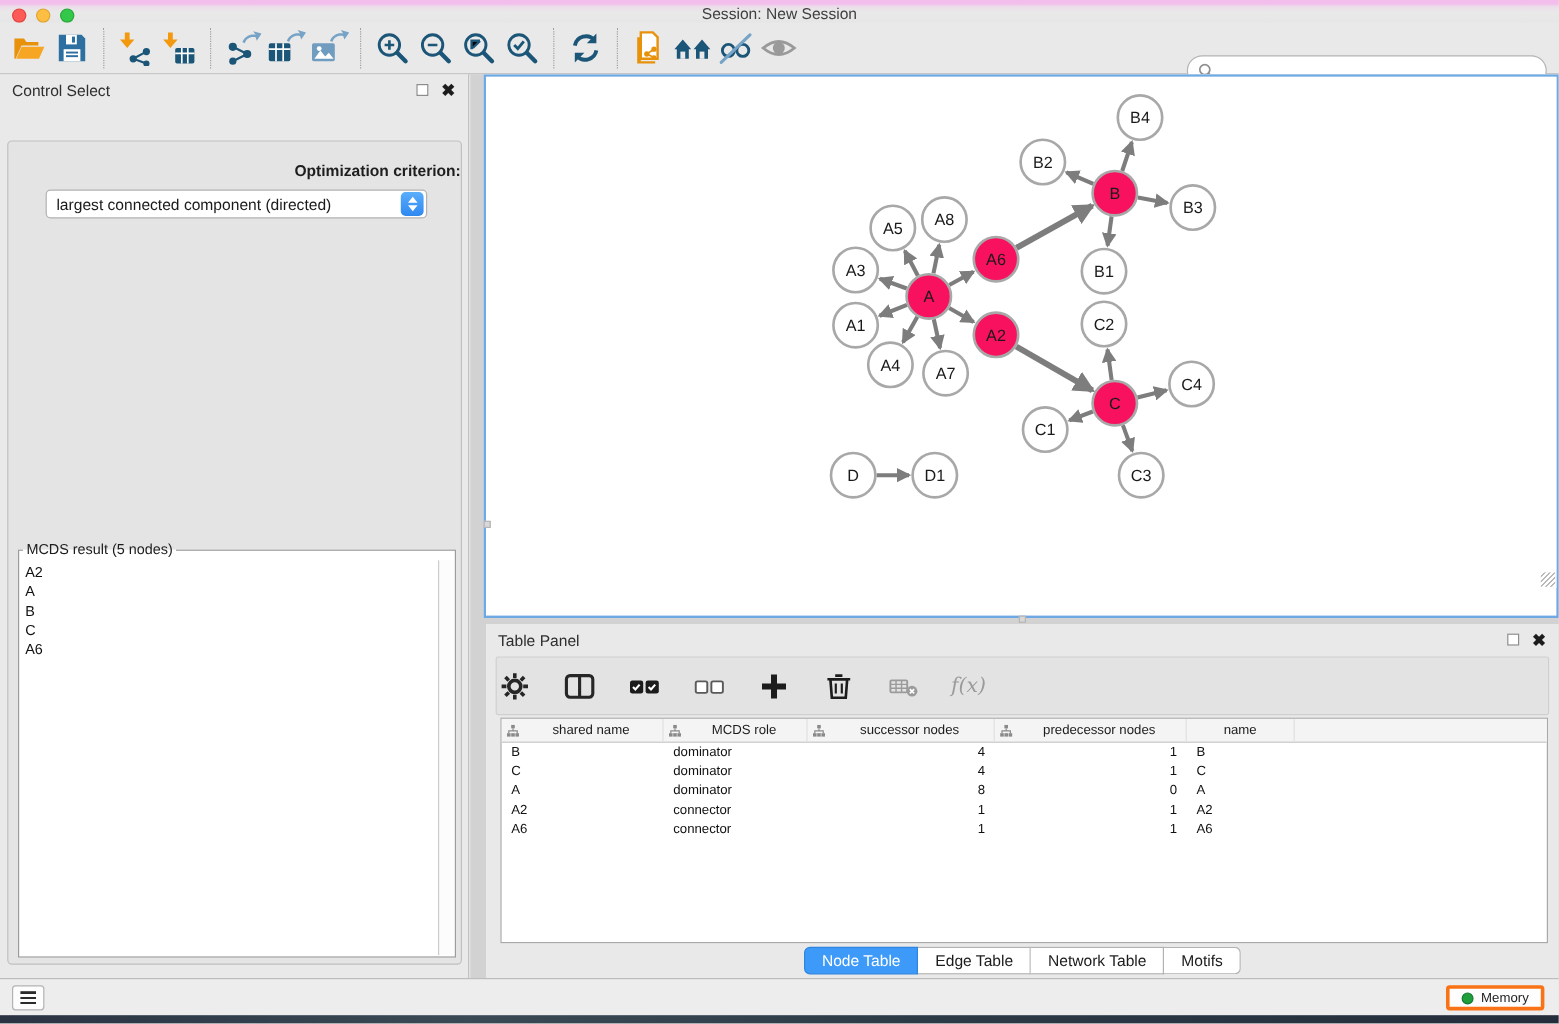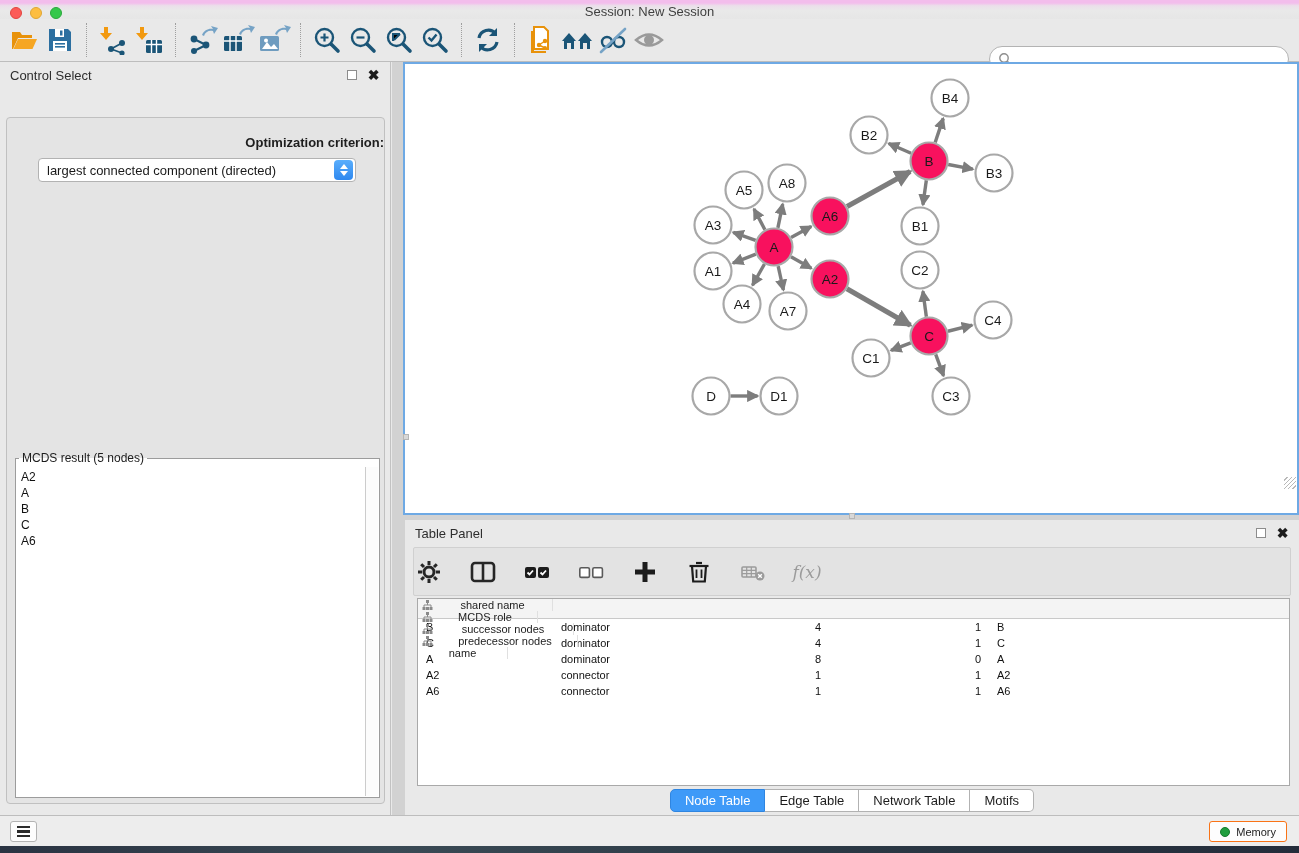--- a/index.html
+++ b/index.html
@@ -81,40 +81,40 @@
   .pane-grip { position:absolute; width:6px; height:6px; background:#d8d8d8; border:1px solid #b5b5b5; }
 
   
   .table-panel { left:405px; top:520px; width:894px; height:295px; background:#e9e9e9; }
   .tp-toolbar { position:absolute; left:8px; top:27px; width:878px; height:49px; background:#e3e3e3;
     border:1px solid #d0d0d0; border-radius:2px; display:flex; align-items:center; padding-left:1px; gap:26px; }
   .tpi { width:28px; height:28px; display:flex; align-items:center; justify-content:center; }
   .fx { font-family:"DejaVu Serif", serif; font-style:italic; font-size:17px; color:#9b9b9b; }
   .data-table { position:absolute; left:12px; top:78px; width:873px; height:188px; background:#fff;
     border:1px solid #a9a9a9; overflow:hidden; }
-  .dt-header { display:flex; height:20px; background:#f4f4f4; border-bottom:1px solid #c9c9c9;flex-direction:column; }
+  .dt-header { display:flex; height:20px; background:#f4f4f4; border-bottom:1px solid #c9c9c9; }
   .dt-th { display:flex; align-items:center; font-size:11px; color:#1c1c1c; border-right:1px solid #e0e0e0; position:relative; }
   .dt-th .th-label { flex:1; text-align:center; padding:0 2px; }
   .dt-th svg { margin-left:4px; flex:0 0 auto; }
   .dt-row { display:flex; height:16px; align-items:center; }
   .dt-td { font-size:11px; color:#111; padding:0 8px; white-space:nowrap; overflow:hidden; }
   .tp-tabs { position:absolute; left:0; right:0; top:269px; display:flex; justify-content:center; }
   .tp-tab { font-size:13px; padding:3px 14px; background:#fff; border:1px solid #b2b2b2; border-left:none; color:#1c1c1c; }
   .tp-tab:first-child { border-left:1px solid #b2b2b2; border-radius:5px 0 0 5px; }
   .tp-tab:last-child { border-radius:0 5px 5px 0; }
   .tp-tab.active { background:#3e9af8; border-color:#2f85e0; color:#fff; }
 
   
   .status-bar { left:0; top:815px; width:1299px; height:31px; background:#ededed; border-top:1px solid #bdbdbd; }
   .status-left-btn { position:absolute; left:10px; top:5px; width:27px; height:21px; background:#fdfdfd;
     border:1px solid #b3b3b3; border-radius:3px; display:flex; align-items:center; justify-content:center; }
   .list-glyph { width:13px; height:11px;
     background:repeating-linear-gradient(#2b2b2b 0 2px, transparent 2px 4.5px); }
   .memory-btn { position:absolute; right:12px; top:5px; height:21px; background:#fdfdfd;
-    border:1px solid #f97316; border-radius:3px; display:flex; align-items:center; padding:0 10px; gap:6px; }
+    border:3px solid #f97316; border-radius:3px; display:flex; align-items:center; padding:0 10px; gap:6px; }
   .mem-dot { width:10px; height:10px; border-radius:50%; background:#1f9e3e; border:1px solid #157a2d; }
   .memory-btn span.lbl { font-size:11px; color:#1c1c1c; }
   .desktop-strip { left:0; top:846px; width:1299px; height:7px;
     background:linear-gradient(90deg,#2a3342,#3a4a55 30%,#2c3a46 60%,#242d3b); }
 </style>
 </head>
 <body>
 
 <div class="abs titlebar">
   <div class="lights">

